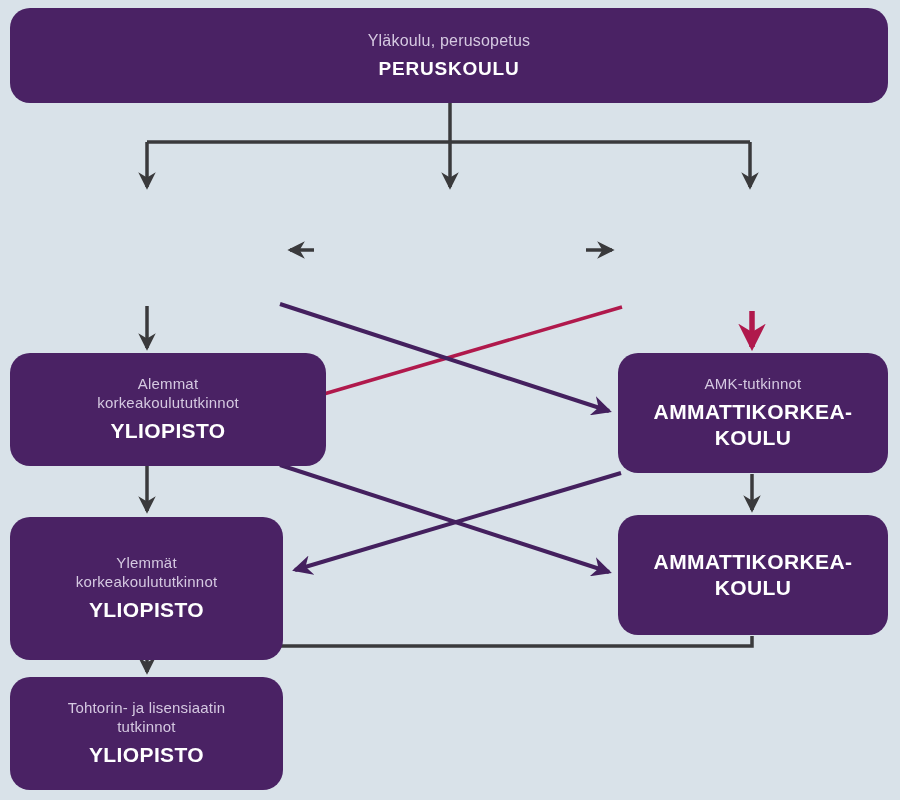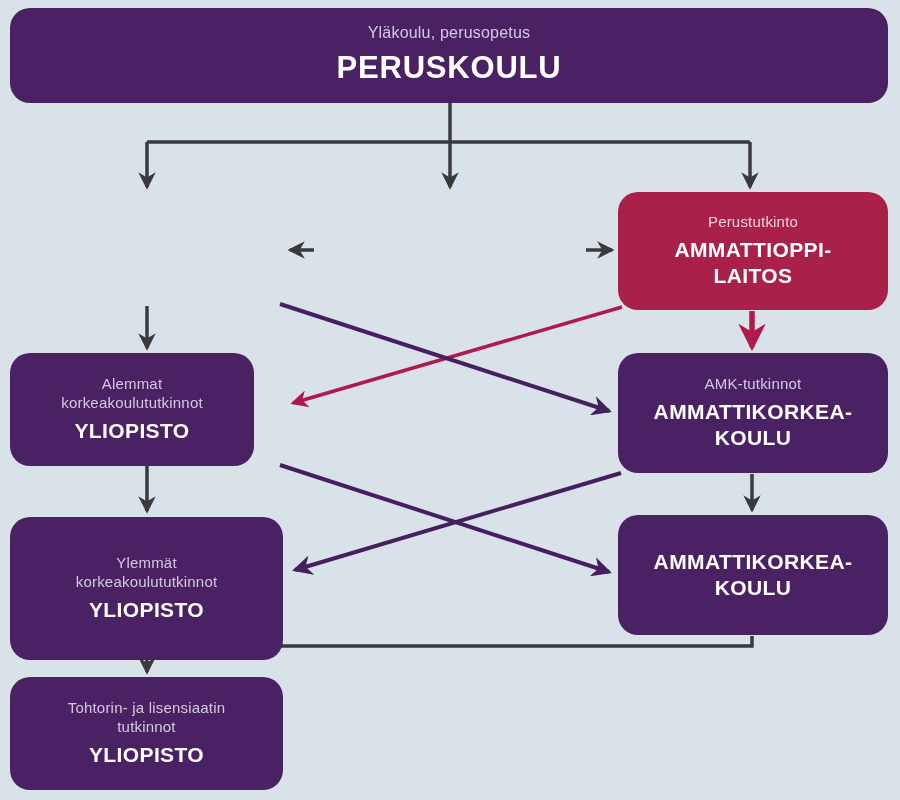--- a/index.html
+++ b/index.html
@@ -51,21 +51,21 @@
   .node.crimson .sub{color:var(--sub-on-crimson);}
   .node .main{
     font-size:21px;
     font-weight:bold;
     color:var(--title-color);
     line-height:1.25;
     white-space:pre-line;
     letter-spacing:.4px;
   }
   .node.top-node .sub{font-size:16px;margin-bottom:6px;}
-  .node.top-node .main{font-size:31px;letter-spacing:.8px;}
+  .node.top-node .main{font-size:19px;letter-spacing:.8px;}
 </style>
 </head>
 <body>
 
 <div class="stage">
 
   <svg class="connectors" viewBox="0 0 900 800" xmlns="http://www.w3.org/2000/svg">
     <defs>
       <marker id="ah-dark" viewBox="0 0 10 10" refX="8.5" refY="5" markerWidth="5" markerHeight="5" orient="auto-start-reverse">
         <path d="M0,0 L10,5 L0,10 L3,5 z" style="fill:var(--arrow-dark)"></path>
@@ -100,27 +100,22 @@
     <path d="M147,631 L147,672" style="stroke:var(--arrow-dark)" stroke-width="3.5" fill="none" marker-end="url(#ah-dark)"></path>
   </svg>
 
   <div class="node dark top-node" style="left:10px;top:8px;width:878px;height:95px">
     <div class="sub">Yläkoulu, perusopetus</div>
     <div class="main">PERUSKOULU</div>
   </div>
 
 
 
-  <div class="node crimson" style="left:618px;top:192px;width:270px;height:118px">
-    <div class="sub">Perustutkinto</div>
-    <div class="main">AMMATTIOPPI-
-LAITOS</div>
-  </div>
 
-  <div class="node dark" style="left:10px;top:353px;width:244px;height:113px">
+  <div class="node dark" style="left:10px;top:353px;width:316px;height:113px">
     <div class="sub">Alemmat
 korkeakoulututkinnot</div>
     <div class="main">YLIOPISTO</div>
   </div>
 
   <div class="node dark" style="left:618px;top:353px;width:270px;height:120px">
     <div class="sub">AMK-tutkinnot</div>
     <div class="main">AMMATTIKORKEA-
 KOULU</div>
   </div>

